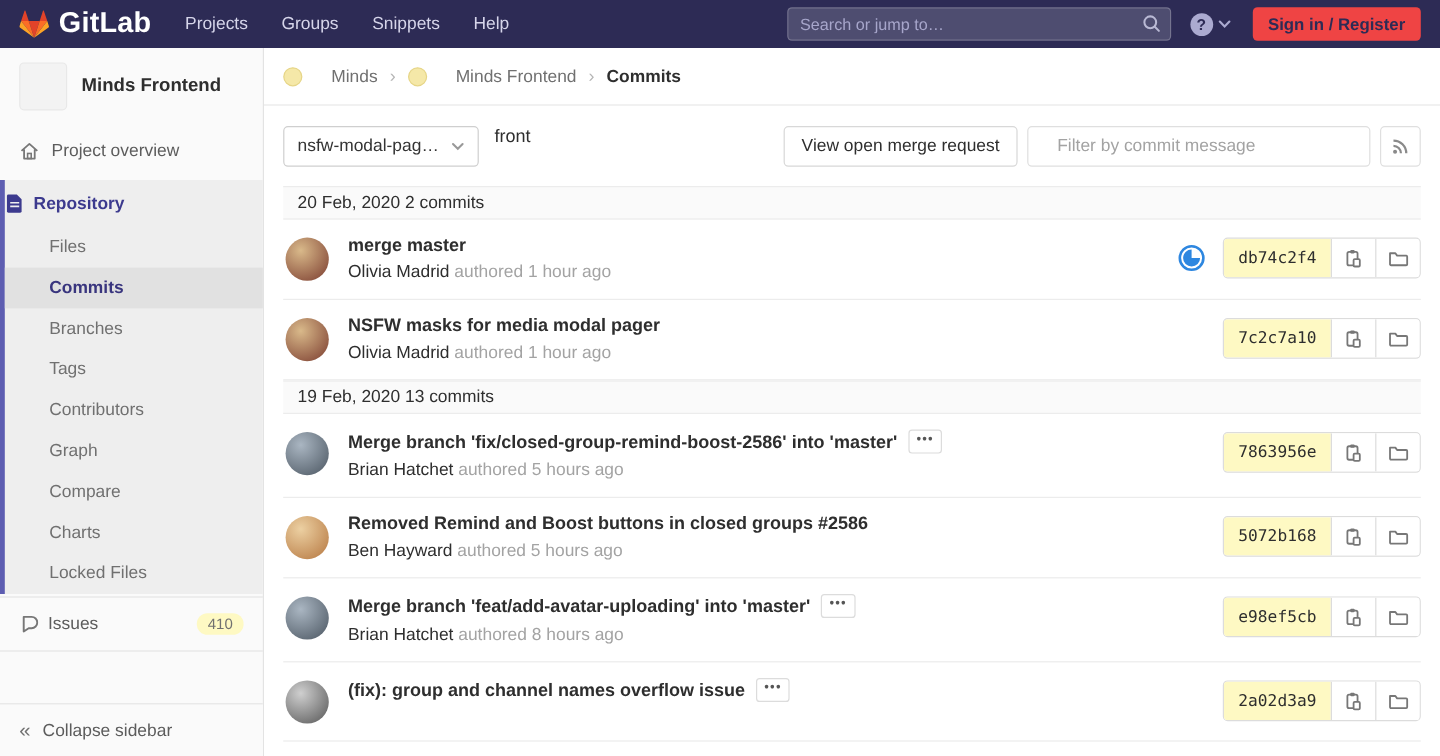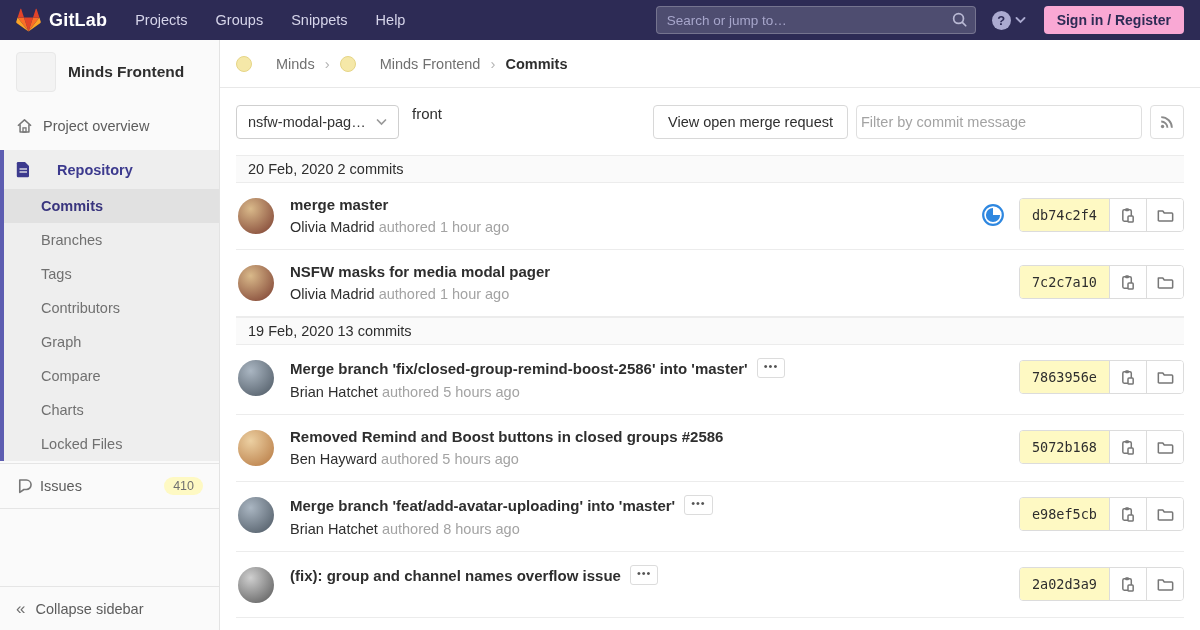--- a/index.html
+++ b/index.html
@@ -5,50 +5,50 @@
   * { margin:0; padding:0; box-sizing:border-box; }
   html,body { width:1200px; height:630px; overflow:hidden; background:#fff;
     font-family:"Liberation Sans", sans-serif; font-size:14px; color:#2e2e2e; }
   a { text-decoration:none; color:inherit; cursor:pointer; }
   button { font-family:inherit; cursor:pointer; }
 
   
   .navbar { position:fixed; top:0; left:0; right:0; height:40px; background:#2d2b55;
     display:flex; align-items:center; padding:0 16px; z-index:50; }
   .brand { display:flex; align-items:center; gap:8px; margin-right:28px; }
-  .brand-text { color:#fff; font-size:18px; font-weight:600; letter-spacing:.2px; }
+  .brand-text { color:#fff; font-size:24px; font-weight:600; letter-spacing:.2px; }
   .nav-links { display:flex; align-items:center; gap:28px; }
   .nav-links a { color:#d6d5ea; font-size:14.5px; }
   .nav-spacer { flex:1; }
   .nav-search { position:relative; width:320px; height:28px; margin-right:16px; }
   .nav-search input { width:100%; height:100%; background:rgba(255,255,255,.16);
     border:1px solid rgba(255,255,255,.22); border-radius:4px; padding:0 32px 0 10px;
     color:#14b8a6; font-size:13.5px; font-family:"Liberation Sans",sans-serif; }
   .nav-search input::placeholder { color:#a7a6cb; }
   .nav-search .search-ic { position:absolute; right:8px; top:5px; }
   .nav-help { display:flex; align-items:center; gap:4px; margin-right:18px; cursor:pointer; }
   .help-circle { width:19px; height:19px; border-radius:50%; background:#abaad0; color:#2d2b55;
     font-size:13px; font-weight:700; display:flex; align-items:center; justify-content:center; }
-  .signin-btn { background:#f9a8d4; color:#2d2b55; font-weight:700; font-size:14px;
+  .signin-btn { background:#ef4444; color:#2d2b55; font-weight:700; font-size:14px;
     border:none; border-radius:4px; padding:6px 13px; }
 
   
   .sidebar { position:fixed; top:40px; left:0; bottom:0; width:220px; background:#fafafa;
     border-right:1px solid #e3e3e3; z-index:40; }
   .ctx-header { display:flex; align-items:center; gap:12px; padding:12px 16px 14px; }
   .ctx-avatar { width:40px; height:40px; border-radius:4px; background:#f3f3f3;
     border:1px solid #e8e8e8; display:flex; align-items:center; justify-content:center; }
   .bulb { position:relative; width:14px; height:20px; }
   .bulb .glass { width:14px; height:14px; border-radius:50%; background:#f7d154; }
   .bulb .base { width:7px; height:5px; background:#8f8f8f; margin:0 auto; border-radius:0 0 2px 2px; }
   .ctx-title { font-size:15.5px; font-weight:700; color:#2e2e2e; }
   .side-item { display:flex; align-items:center; gap:10px; padding:12px 16px; color:#5c5c5c;
     font-size:14.5px; cursor:pointer; }
   .repo-block { background:#eeeeee; border-left:4px solid #5d5db1; margin-top:4px; }
-  .repo-head { display:flex; align-items:center; gap:26px; padding:11px 12px;
+  .repo-head { display:flex; align-items:center; gap:8px; padding:11px 1px;
     color:#3c3a8e; font-weight:700; font-size:14.5px; cursor:pointer; }
   .subitem { display:block; padding:9px 0 9px 37px; color:#707070; font-size:14.5px; }
   .subitem.active { background:#e1e1e1; color:#39357e; font-weight:700; }
   .issues-row { display:flex; align-items:center; gap:8px; padding:13px 16px;
     border-top:1px solid #e5e5e5; border-bottom:1px solid #e5e5e5; margin-top:2px;
     color:#5c5c5c; font-size:14.5px; cursor:pointer; }
   .badge { margin-left:auto; background:#fef9c3; color:#707070; border-radius:10px;
     font-size:12.5px; padding:2px 9px; }
   .collapse-row { position:absolute; bottom:0; left:0; right:0; display:flex; align-items:center;
     gap:10px; padding:13px 16px; border-top:1px solid #e5e5e5; color:#5c5c5c;
@@ -68,21 +68,21 @@
   .toolbar { display:flex; align-items:flex-start; padding:17px 16px 0; }
   .branch-dd { width:163px; height:34px; border:1px solid #cfcfcf; border-radius:4px;
     background:#fff; display:flex; align-items:center; justify-content:space-between;
     padding:0 11px; color:#333; font-size:14.5px; }
   .branch-label { white-space:nowrap; overflow:hidden; text-overflow:ellipsis; }
   .repo-name { margin-left:13px; color:#2e2e2e; font-size:15px; }
   .tb-spacer { flex:1; }
   .mr-btn { height:34px; background:#fff; border:1px solid #d8d8d8; border-radius:4px;
     padding:0 14px; font-size:14.5px; color:#2e2e2e; margin-right:8px; }
   .filter-input { width:286px; height:34px; border:1px solid #dfdfdf; border-radius:4px;
-    padding:0 4px; font-size:14.5px; color:#333; margin-right:8px;
+    padding:0 24px; font-size:14.5px; color:#333; margin-right:8px;
     font-family:"Liberation Sans",sans-serif; }
   .filter-input::placeholder { color:#a3a3a3; }
   .rss-btn { width:34px; height:34px; background:#fff; border:1px solid #dfdfdf;
     border-radius:4px; display:flex; align-items:center; justify-content:center; }
 
   .commit-list { margin-top:16px; padding:0 16px; list-style:none; }
   .date-header { background:#fafafa; border-top:1px solid #ececec; border-bottom:1px solid #ececec;
     padding:5px 12px; font-size:14.5px; color:#2e2e2e; }
   .commit { display:flex; align-items:flex-start; padding:13px 0 14px;
     border-bottom:1px solid #ececec; }
@@ -173,20 +173,21 @@
       <span style="display:flex;">
         <svg width="15" height="17" viewBox="0 0 15 17">
           <path d="M2 1 h7 l4 4 v10 a1.2 1.2 0 0 1 -1.2 1.2 H2 A1.2 1.2 0 0 1 .8 15 V2.2 A1.2 1.2 0 0 1 2 1 z" fill="#3c3a8e"></path>
           <line x1="3.5" y1="8" x2="11" y2="8" stroke="#eeeeee" stroke-width="1.3"></line>
           <line x1="3.5" y1="11" x2="11" y2="11" stroke="#eeeeee" stroke-width="1.3"></line>
         </svg>
       </span>
       <span>Repository</span>
     </a>
     <nav>
+        <a class="subitem">Files</a>
         <a class="subitem active">Commits</a>
         <a class="subitem">Branches</a>
         <a class="subitem">Tags</a>
         <a class="subitem">Contributors</a>
         <a class="subitem">Graph</a>
         <a class="subitem">Compare</a>
         <a class="subitem">Charts</a>
         <a class="subitem">Locked Files</a>
       </nav>
   </div>

